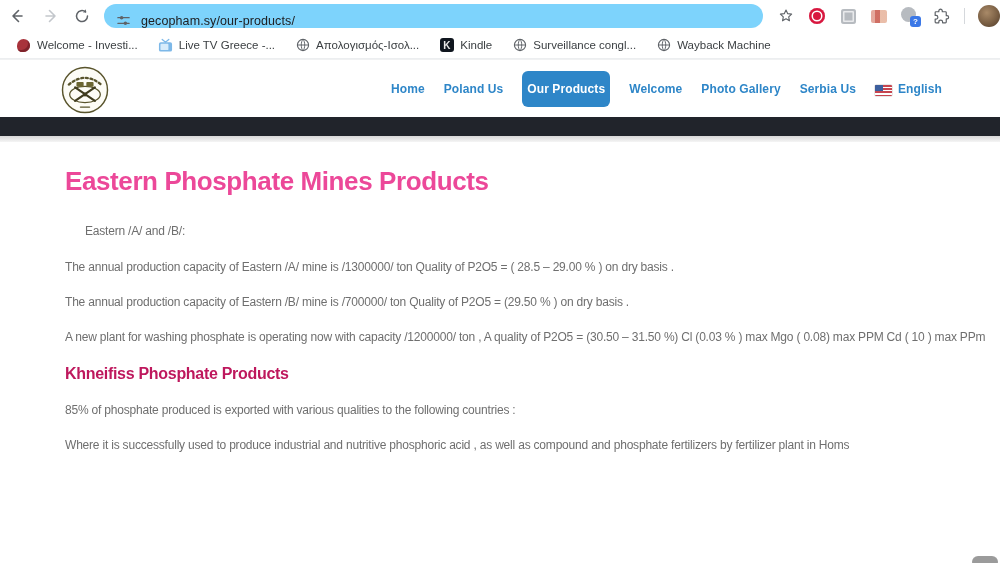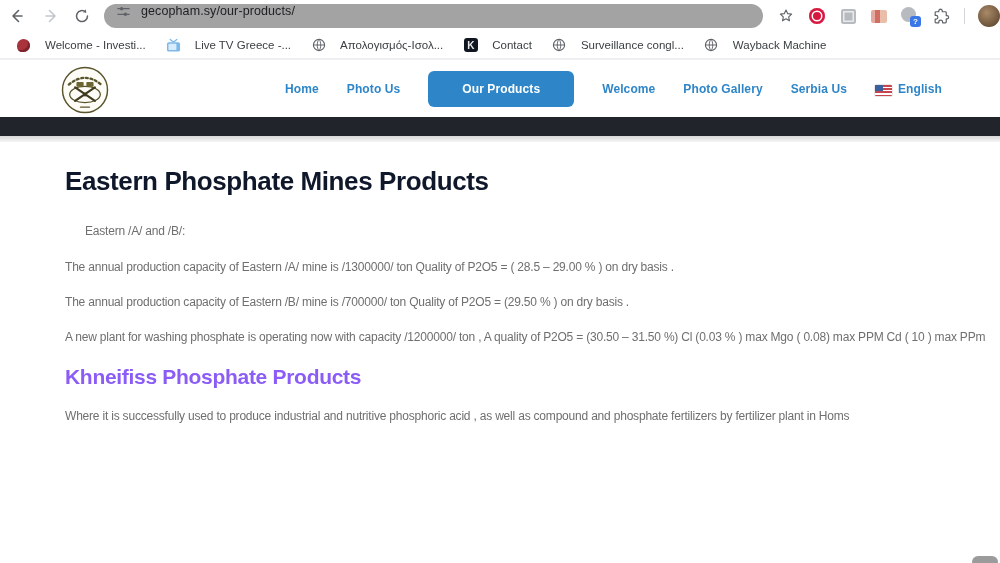--- a/index.html
+++ b/index.html
@@ -4,22 +4,22 @@
 <style>
   * { margin:0; padding:0; box-sizing:border-box; }
   html,body { width:1000px; height:563px; overflow:hidden; background:#fff;
     font-family:"Liberation Sans", sans-serif; }
 
   
   .toolbar { position:absolute; top:0; left:0; width:1000px; height:32px;
     background:#ffffff; display:flex; align-items:center; }
   .nav-btn { width:28px; height:28px; display:flex; align-items:center; justify-content:center;
     border-radius:50%; margin-left:4px; flex:0 0 auto; }
-  .omnibox { margin-left:8px; width:668px; height:24px; background:#a3a3a3;
-    border-radius:12px; display:flex; align-items:flex-start; padding:0 12px; }
+  .omnibox { margin-left:8px; width:668px; height:24px; background:#7dd3fc;
+    border-radius:12px; display:flex; align-items:flex-end; padding:0 12px; }
   .omnibox-text { font-size:12.5px; color:#202124; margin-left:10px; letter-spacing:.1px; }
   .toolbar-right { display:flex; align-items:center; margin-left:14px; gap:13px; }
   .divider-v { width:1px; height:16px; background:#d5d8dc; }
   .avatar { width:22px; height:22px; border-radius:50%;
     background:radial-gradient(circle at 40% 35%, #a98a68 0%, #7a5f44 55%, #4e3b29 100%); }
 
   
   .ext { width:18px; height:18px; display:flex; align-items:center; justify-content:center; position:relative; }
   .ext-red { width:16px; height:16px; border-radius:50%; background:#d8173f;
     box-shadow:inset 0 0 0 2.5px #d8173f, inset 0 0 0 4px #fff; }
@@ -29,52 +29,52 @@
     background:linear-gradient(90deg,#e09a8d 25%, #c75548 25%, #c75548 55%, #e6b29a 55%); opacity:.85; }
   .ext-badge-circle { width:15px; height:15px; border-radius:50%; background:#b7bbc0; position:absolute; top:0; left:0; }
   .ext-badge { position:absolute; right:-2px; bottom:-2px; width:11px; height:11px; border-radius:3px;
     background:#3b78e7; color:#fff; font-size:8px; font-weight:bold; display:flex;
     align-items:center; justify-content:center; }
 
   
   .bookmarks { position:absolute; top:32px; left:0; width:1000px; height:27px;
     background:#fff; display:flex; align-items:center; padding-left:8px; gap:4px;
     border-bottom:1px solid #eceef0; }
-  .bm { display:flex; align-items:center; gap:14px; padding:3px 8px; border-radius:6px; }
+  .bm { display:flex; align-items:center; gap:6px; padding:3px 8px; border-radius:6px; }
   .bm-label { font-size:11.5px; color:#3c4043; white-space:nowrap; }
   .bm-icon { width:15px; height:15px; display:flex; align-items:center; justify-content:center; flex:0 0 auto; }
   .kindle-sq { width:14px; height:14px; background:#10161f; border-radius:3px; color:#e8e8e8;
     font-size:10px; font-weight:bold; display:flex; align-items:center; justify-content:center; }
   .folder-sq { width:14px; height:14px; background:#e87722; border-radius:2px; position:relative; overflow:hidden; }
   .folder-sq::after { content:""; position:absolute; left:-5px; top:3px; width:12px; height:14px;
     background:#fff; transform:rotate(38deg); }
   .red-dot { width:13px; height:13px; border-radius:50% 50% 50% 40%; background:#a8333b;
     box-shadow:inset -2px -2px 0 #7e232b; }
 
   
   .site-header { position:absolute; top:59px; left:0; width:1000px; height:58px; background:#fff;
     border-top:1px solid #f0f1f2; }
   .logo-wrap { position:absolute; left:58px; top:3px; width:54px; height:54px; }
-  .site-nav { position:absolute; right:58px; top:0; height:58px; display:flex; align-items:center; gap:28px; }
+  .site-nav { position:absolute; right:58px; top:0; height:58px; display:flex; align-items:center; gap:19px; }
   .nav-item { font-size:12px; font-weight:bold; color:#2e86c8; white-space:nowrap; letter-spacing:.1px; }
-  .nav-item.active { background:#2e86c8; color:#fff; padding:11px 34px; border-radius:6px; }
+  .nav-item.active { background:#2e86c8; color:#fff; padding:11px 5px; border-radius:6px; }
   .lang-item { display:flex; align-items:flex-end; gap:6px; }
   .us-flag { width:17px; height:11px; border-radius:1px; position:relative; overflow:hidden;
     background:repeating-linear-gradient(#c6454f 0 1.6px, #fff 1.6px 3.2px); box-shadow:0 0 0 .5px #d0d0d0; }
   .us-flag::after { content:""; position:absolute; left:0; top:0; width:8px; height:6px; background:#3c5f9e; }
 
   
   .dark-bar { position:absolute; top:117px; left:0; width:1000px; height:19px; background:#21242b; }
   .gray-fade { position:absolute; top:136px; left:0; width:1000px; height:6px;
     background:linear-gradient(#d7d7d7, #f5f5f5); }
 
   
   .content { position:absolute; top:166px; left:65px; width:900px; }
-  .h1 { font-size:26px; font-weight:bold; letter-spacing:-.4px; color:#0f172a; margin-bottom:27px; }
-  .h2 { font-size:21px; font-weight:bold; letter-spacing:-.3px; color:#8b5cf6; margin:9px 0 20px; }
+  .h1 { font-size:26px; font-weight:bold; letter-spacing:-.4px; color:#ec4899; margin-bottom:27px; }
+  .h2 { font-size:16px; font-weight:bold; letter-spacing:-.3px; color:#be185d; margin:9px 0 20px; }
   .para { font-size:12px; line-height:15px; color:#6f6f6f; margin-bottom:20px;
     white-space:nowrap; letter-spacing:-.2px; }
   .para.first { margin-bottom:21px;margin-left:20px; }
 
   .scroll-nub { position:absolute; right:2px; bottom:-6px; width:26px; height:12px;
     border-radius:6px; background:#8a8a8a; opacity:.85; }
 
   svg { display:block; }
 </style>
 </head>
@@ -158,21 +158,21 @@
         <circle cx="8" cy="8" r="6.4" fill="none" stroke="#5f6368" stroke-width="1.3"></circle>
         <path d="M1.6 8h12.8 M8 1.6c-2.6 2-2.6 10.8 0 12.8 M8 1.6c2.6 2 2.6 10.8 0 12.8" fill="none" stroke="#5f6368" stroke-width="1.1"></path>
       </svg>
     </span>
     <span class="bm-label">Απολογισμός-Ισολ...</span>
   </div>
   <div class="bm">
     <span class="bm-icon">
       <span class="kindle-sq">K</span>
     </span>
-    <span class="bm-label">Contact</span>
+    <span class="bm-label">Kindle</span>
   </div>
   <div class="bm">
     <span class="bm-icon">
       <svg width="14" height="14" viewBox="0 0 16 16">
         <circle cx="8" cy="8" r="6.4" fill="none" stroke="#5f6368" stroke-width="1.3"></circle>
         <path d="M1.6 8h12.8 M8 1.6c-2.6 2-2.6 10.8 0 12.8 M8 1.6c2.6 2 2.6 10.8 0 12.8" fill="none" stroke="#5f6368" stroke-width="1.1"></path>
       </svg>
     </span>
     <span class="bm-label">Surveillance congl...</span>
   </div>
@@ -195,21 +195,21 @@
       <ellipse cx="30" cy="35" rx="17" ry="9" fill="none" stroke="#59542c" stroke-width="1.4"></ellipse>
       <rect x="20.5" y="21" width="8" height="5.5" rx="1" fill="#6b6531"></rect>
       <rect x="31.5" y="21" width="8" height="5.5" rx="1" fill="#6b6531"></rect>
       <path d="M19 42 L41 27 M19 27 L41 42" stroke="#403c1f" stroke-width="2.4" stroke-linecap="round"></path>
       <path d="M25 49 h10" stroke="#59542c" stroke-width="1.6" stroke-linecap="round"></path>
       <circle cx="30" cy="35" r="2.2" fill="#403c1f"></circle>
     </svg>
   </div>
   <div class="site-nav">
     <span class="nav-item">Home</span>
-    <span class="nav-item">Photo Us</span>
+    <span class="nav-item">Poland Us</span>
     <span class="nav-item active">Our Products</span>
     <span class="nav-item">Welcome</span>
     <span class="nav-item">Photo Gallery</span>
     <span class="nav-item">Serbia Us</span>
     <span class="nav-item lang-item">
       <span class="us-flag"></span>
       <span>English</span>
     </span>
   </div>
 </div>
@@ -218,16 +218,17 @@
 <div class="gray-fade"></div>
 
 <div class="content">
   <div class="h1">Eastern Phosphate Mines Products</div>
   <p class="para first">Eastern /A/ and /B/:</p>
   <p class="para">The annual production capacity of Eastern /A/ mine is /1300000/ ton Quality of P2O5 = ( 28.5 – 29.00 % ) on dry basis .</p>
   <p class="para">The annual production capacity of Eastern /B/ mine is /700000/ ton Quality of P2O5 = (29.50 % ) on dry basis .</p>
   <p class="para">A new plant for washing phosphate is operating now with capacity /1200000/ ton , A quality of P2O5 = (30.50 – 31.50 %) Cl (0.03 % ) max Mgo ( 0.08) max PPM Cd ( 10 ) max PPm</p>
 
   <div class="h2">Khneifiss Phosphate Products</div>
+  <p class="para">85% of phosphate produced is exported with various qualities to the following countries :</p>
   <p class="para">Where it is successfully used to produce industrial and nutritive phosphoric acid , as well as compound and phosphate fertilizers by fertilizer plant in Homs</p>
 </div>
 
 <div class="scroll-nub" style="position:absolute; right:2px; bottom:-5px;"></div>
 
 </body></html>

